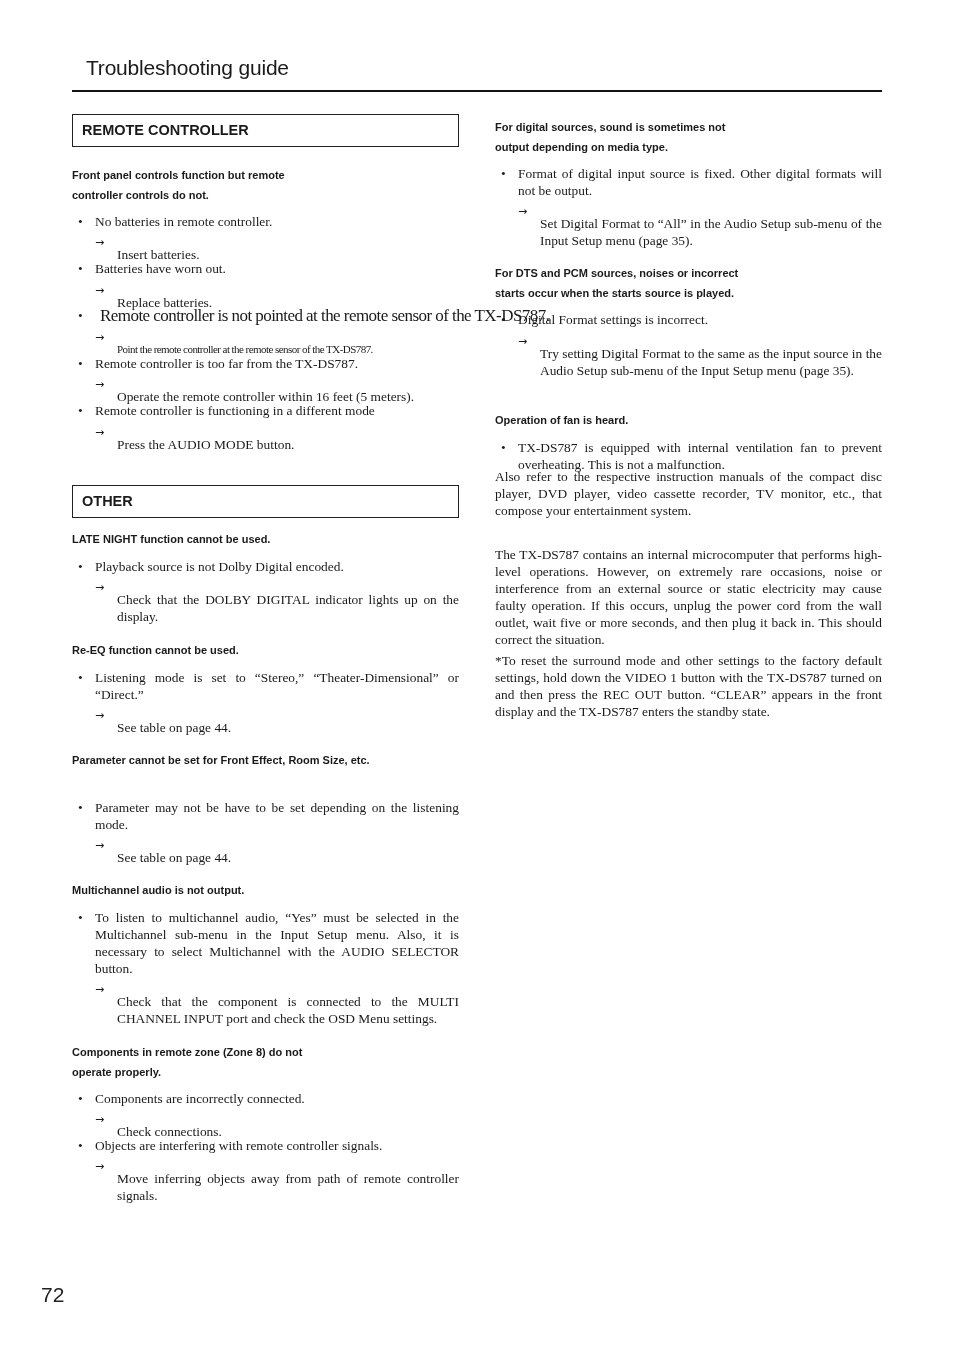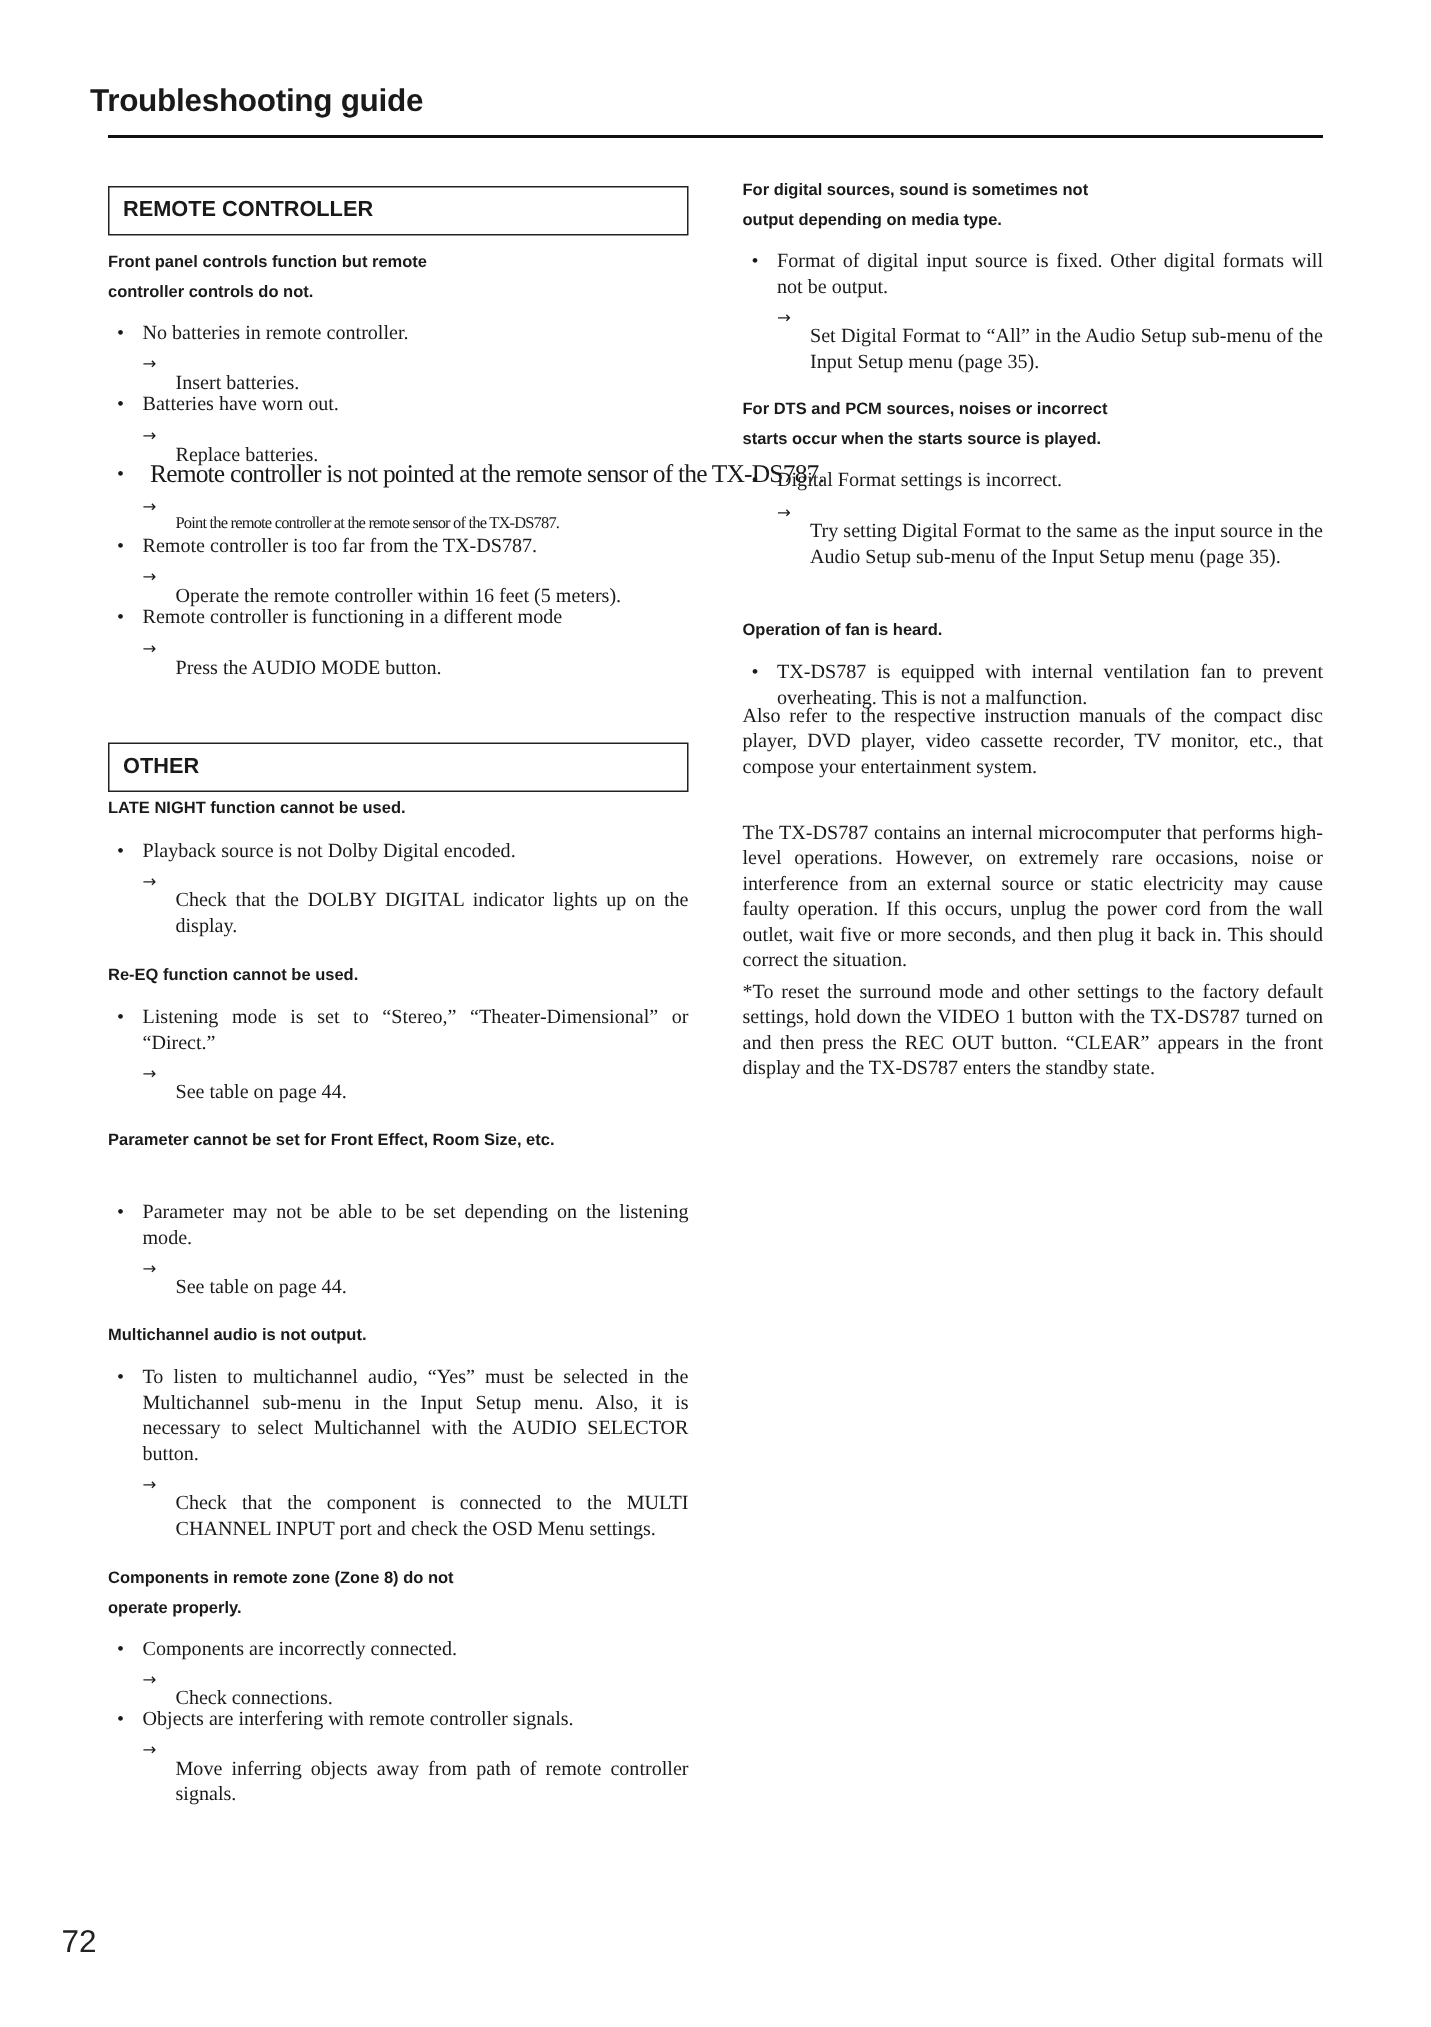--- a/index.html
+++ b/index.html
@@ -1,28 +1,28 @@
 <!DOCTYPE html>
 <html><head>
 <meta charset="utf-8">
 <style>
   html, body { margin: 0; padding: 0; background: #ffffff; }
   body { width: 954px; height: 1351px; position: relative; overflow: hidden; color: #1a1a1a; }
   .page-title {
-    position: absolute; left: 60px; top: 56px;
-    font-family: "Liberation Sans", sans-serif; font-weight: bold; font-size: 21px; letter-spacing: -0.2px;
+    position: absolute; left: 86px; top: 56px;
+    font-family: "Liberation Sans", sans-serif; font-weight: normal; font-size: 21px; letter-spacing: -0.2px;
   }
   .title-rule { position: absolute; left: 72px; top: 90px; width: 810px; height: 2px; background: #111; }
   .col { position: absolute; top: 0; font-family: "Liberation Serif", serif; font-size: 13.4px; line-height: 17px; }
   .col-left { left: 72px; width: 387px; }
   .col-right { left: 495px; width: 387px; }
   .section-box {
     position: absolute; left: 0; width: 385px; height: 31px; border: 1px solid #222;
     font-family: "Liberation Sans", sans-serif; font-weight: bold; font-size: 14.5px; line-height: 31px;
-    padding-left: 9px; box-sizing: border-box; width: 387px; height: 33px; margin-top: 10px;
+    padding-left: 9px; box-sizing: border-box; width: 387px; height: 33px;
   }
   .heading {
     position: absolute; left: 0; width: 387px;
     font-family: "Liberation Sans", sans-serif; font-weight: bold; font-size: 11px; line-height: 19.5px;
   }
   .bullet { position: absolute; left: 0; width: 387px; text-align: justify; }
   .bullet .dot { position: absolute; left: 6px; top: 0; }
   .bullet .txt { margin-left: 23px; display: block; }
   .arrow-line { position: absolute; left: 23px; width: 364px; text-align: justify; }
   .arrow-line .arr { position: absolute; left: 0; top: 0; font-family: "DejaVu Sans", sans-serif; font-size: 11px; }
@@ -112,21 +112,21 @@
     <span class="txt">Listening mode is set to “Stereo,” “Theater-Dimensional” or “Direct.”</span>
   </div>
   <div class="arrow-line" style="top:707px;">
     <span class="arr">→</span>
     <span class="txt">See table on page 44.</span>
   </div>
 
   <div class="heading" style="top:751px;">Parameter cannot be set for Front Effect, Room Size, etc.</div>
   <div class="bullet" style="top:799px;">
     <span class="dot">•</span>
-    <span class="txt">Parameter may not be able to be set depending on the listening mode.</span>
+    <span class="txt">Parameter may not be have to be set depending on the listening mode.</span>
   </div>
   <div class="arrow-line" style="top:837px;">
     <span class="arr">→</span>
     <span class="txt">See table on page 44.</span>
   </div>
 
   <div class="heading" style="top:881px;">Multichannel audio is not output.</div>
   <div class="bullet" style="top:909px;">
     <span class="dot">•</span>
     <span class="txt">To listen to multichannel audio, “Yes” must be selected in the Multichannel sub-menu in the Input Setup menu. Also, it is necessary to select Multichannel with the AUDIO SELECTOR button.</span>

